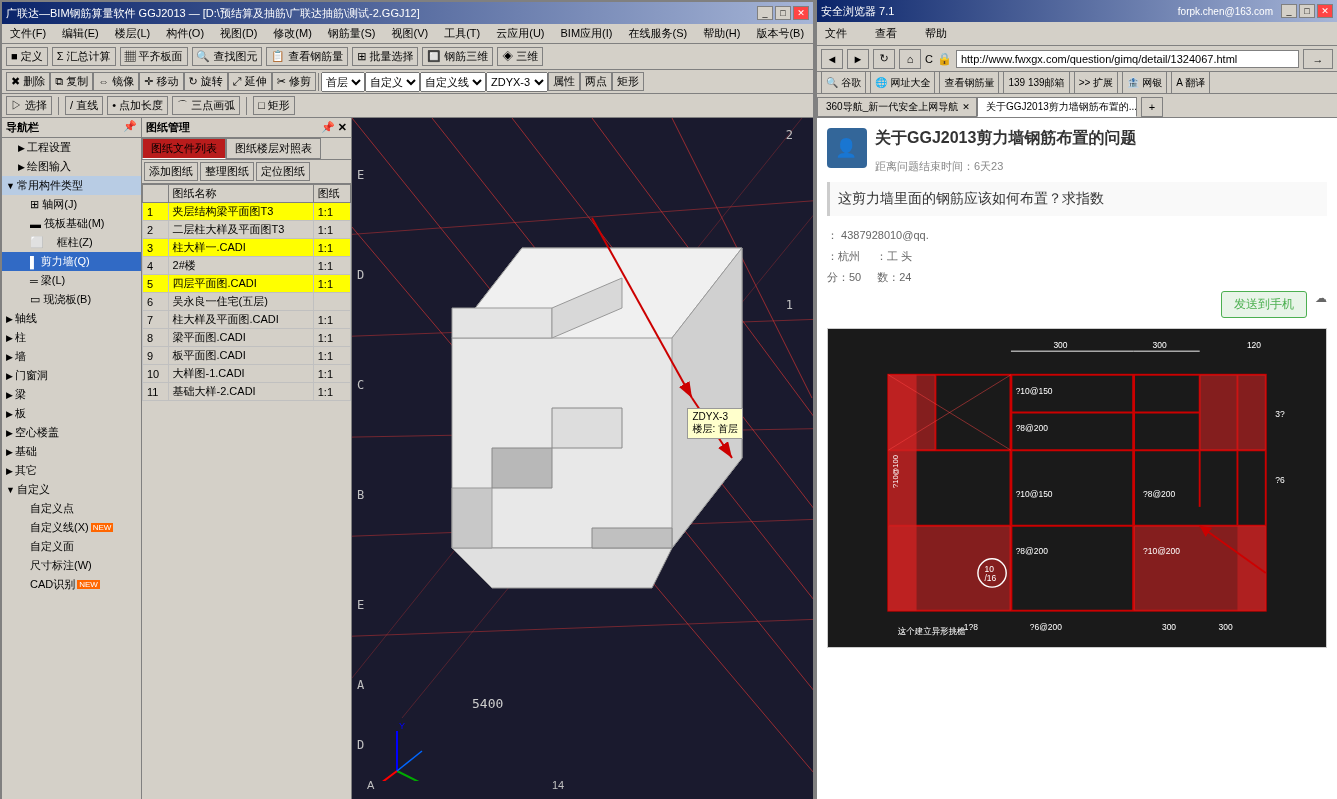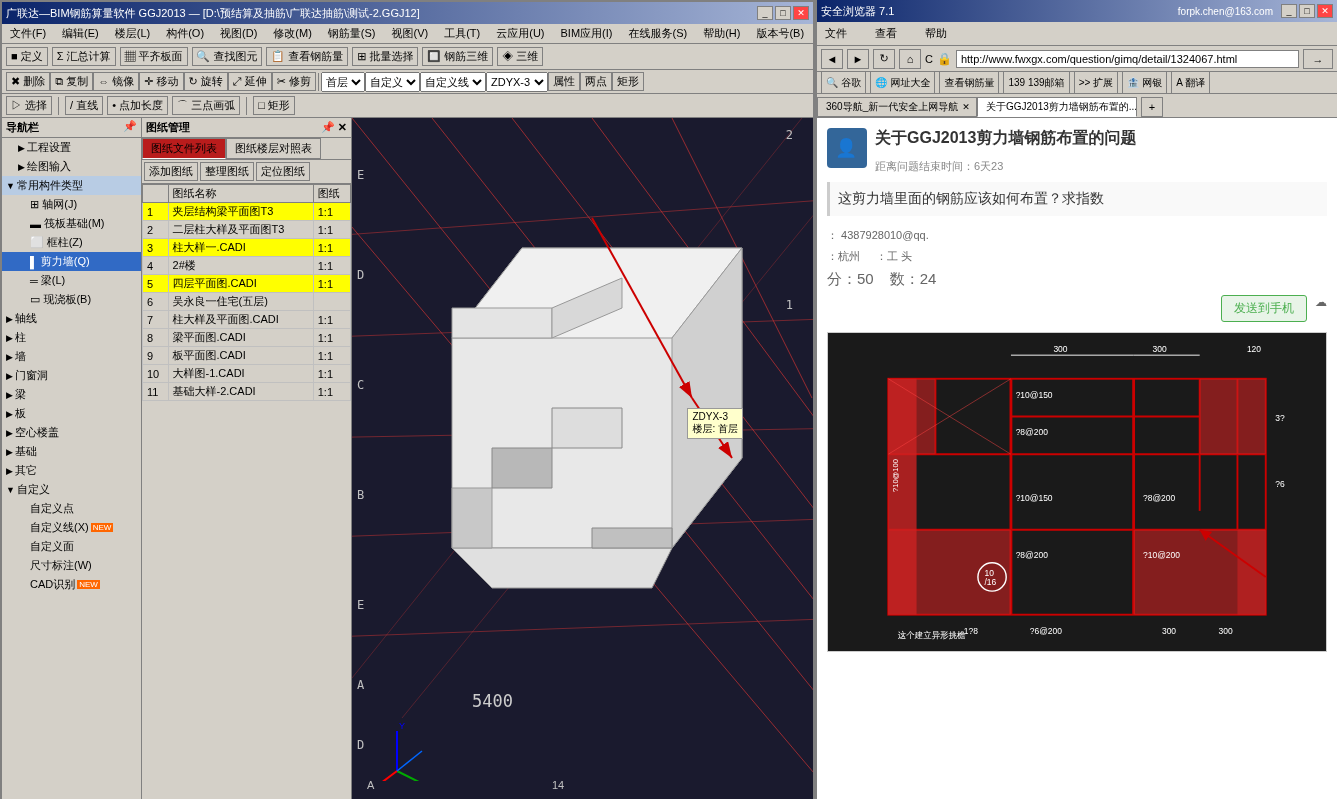--- a/index.html
+++ b/index.html
@@ -187,21 +187,21 @@
         <div class="nav-item" style="padding-left:28px;">
           <span>⊞</span>
           <span style="margin-left:3px;">轴网(J)</span>
         </div>
         <div class="nav-item" style="padding-left:28px;">
           <span>▬</span>
           <span style="margin-left:3px;">筏板基础(M)</span>
         </div>
         <div class="nav-item" style="padding-left:28px;">
           <span>⬜</span>
-          <span style="margin-left:3px;">框柱(Z)</span>
+          <span style="margin-left:13px;">框柱(Z)</span>
         </div>
         <div class="nav-item selected" style="padding-left:28px;">
           <span>▌</span>
           <span style="margin-left:3px;">剪力墙(Q)</span>
         </div>
         <div class="nav-item" style="padding-left:28px;">
           <span>═</span>
           <span style="margin-left:3px;">梁(L)</span>
         </div>
         <div class="nav-item" style="padding-left:28px;">
@@ -419,21 +419,21 @@
 
         <line x1="240" y1="100" x2="340" y2="280" stroke="#cc0000" stroke-width="2" marker-end="url(#arrowhead)"></line>
         <line x1="340" y1="280" x2="380" y2="340" stroke="#cc0000" stroke-width="2" marker-end="url(#arrowhead)"></line>
       </svg>
 
       <div style="position:absolute; right:70px; top:290px; background:#ffffcc; border:1px solid #999; padding:2px 4px; font-size:10px;">
         <div>ZDYX-3</div>
         <div>楼层: 首层</div>
       </div>
 
-      <div style="position:absolute; bottom:90px; left:120px; color:#cccccc; font-size:17px; font-family:monospace;">5400</div>
+      <div style="position:absolute; bottom:90px; left:120px; color:#cccccc; font-size:13px; font-family:monospace;">5400</div>
 
       <svg style="position:absolute; bottom:20px; left:15px; width:60px; height:60px;">
         <line x1="30" y1="50" x2="30" y2="10" stroke="#0000ff" stroke-width="2" marker-end="url(#arrow-y)"></line>
         <line x1="30" y1="50" x2="60" y2="65" stroke="#00aa00" stroke-width="2"></line>
         <line x1="30" y1="50" x2="10" y2="65" stroke="#ff0000" stroke-width="2"></line>
         <text x="32" y="8" fill="#0000ff" font-size="9">Y</text>
         <text x="52" y="72" fill="#00aa00" font-size="9">X</text>
         <text x="2" y="72" fill="#ff0000" font-size="9">Z</text>
 
         <line x1="30" y1="50" x2="55" y2="30" stroke="#0066ff" stroke-width="1.5"></line>
@@ -516,21 +516,21 @@
 
     <div style="font-size:11px; color:#666; margin-bottom:6px;">
       <span>：</span>
       <span>4387928010@qq.</span>
     </div>
 
     <div style="font-size:11px; color:#666; display:flex; gap:16px; margin-bottom:6px;">
       <span>：<span>杭州</span></span>
       <span>：<span>工 头</span></span>
     </div>
-    <div style="font-size:15px; color:#666; display:flex; gap:16px; margin-bottom:6px;">
+    <div style="font-size:11px; color:#666; display:flex; gap:16px; margin-bottom:6px;">
       <span>分：<span>50</span></span>
       <span>数：<span>24</span></span>
     </div>
 
     <div style="display:flex; justify-content:flex-end; margin-bottom:8px;">
       <button class="send-phone-btn">发送到手机</button>
       <span style="margin-left:8px; color:#666; font-size:12px;">☁</span>
     </div>
 
     <div class="cad-image-area">

